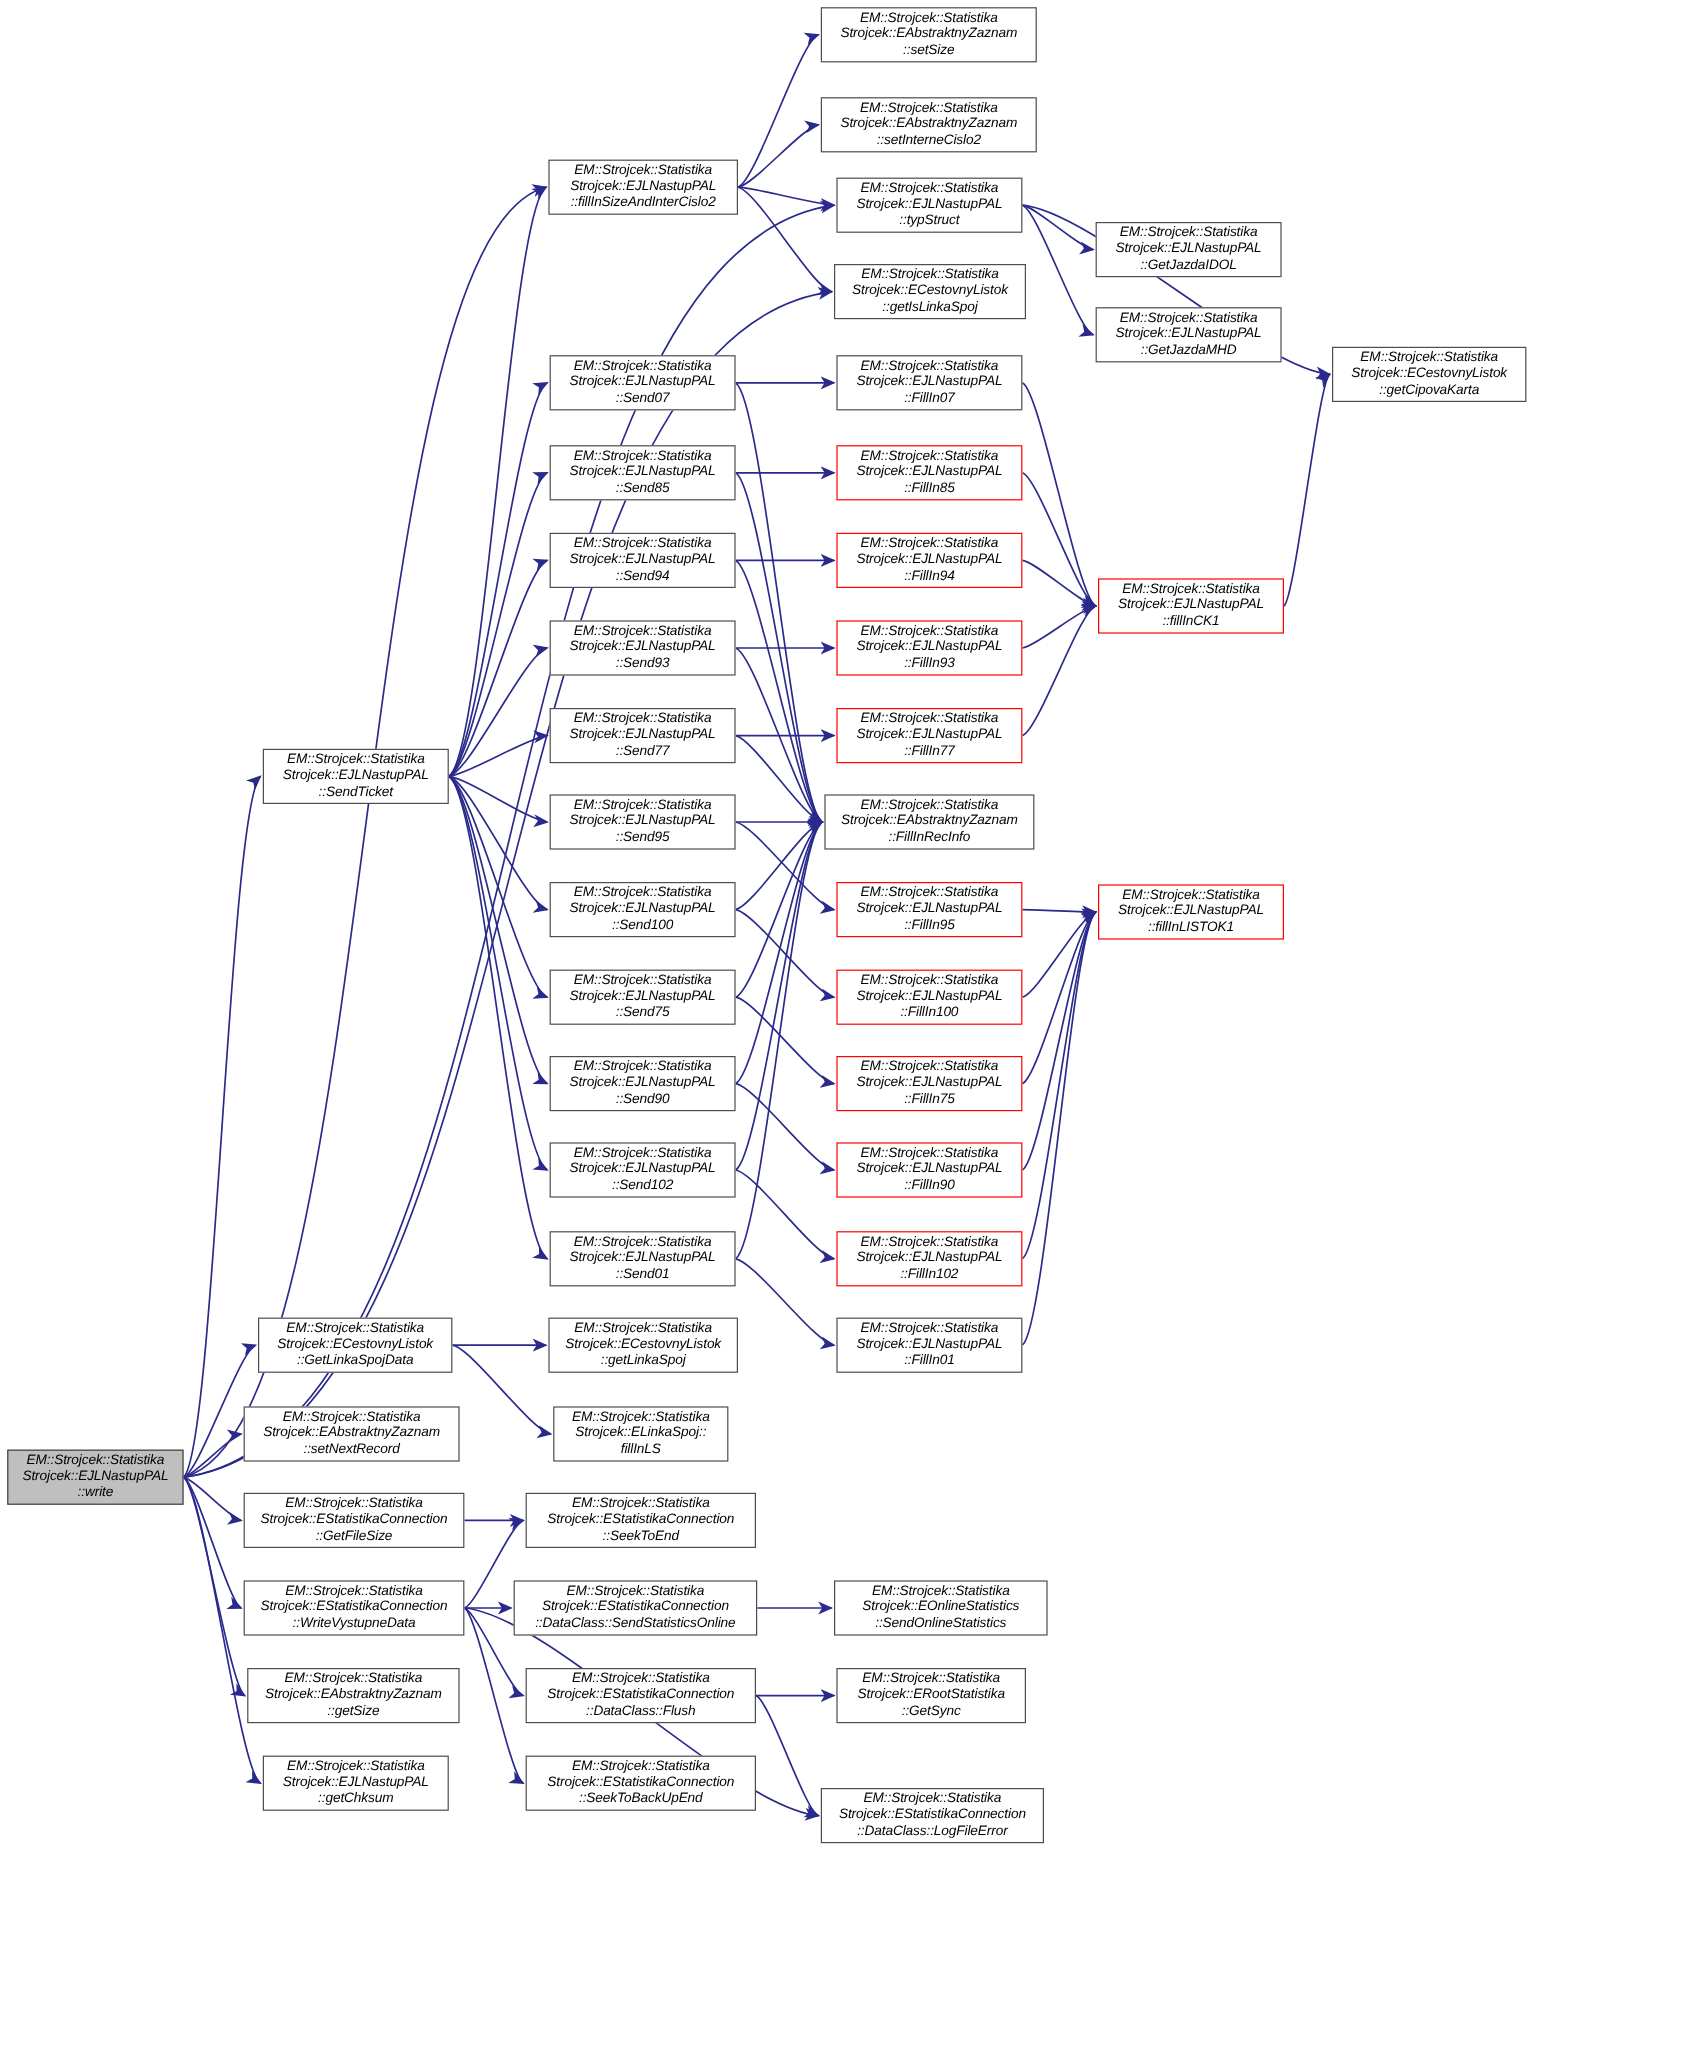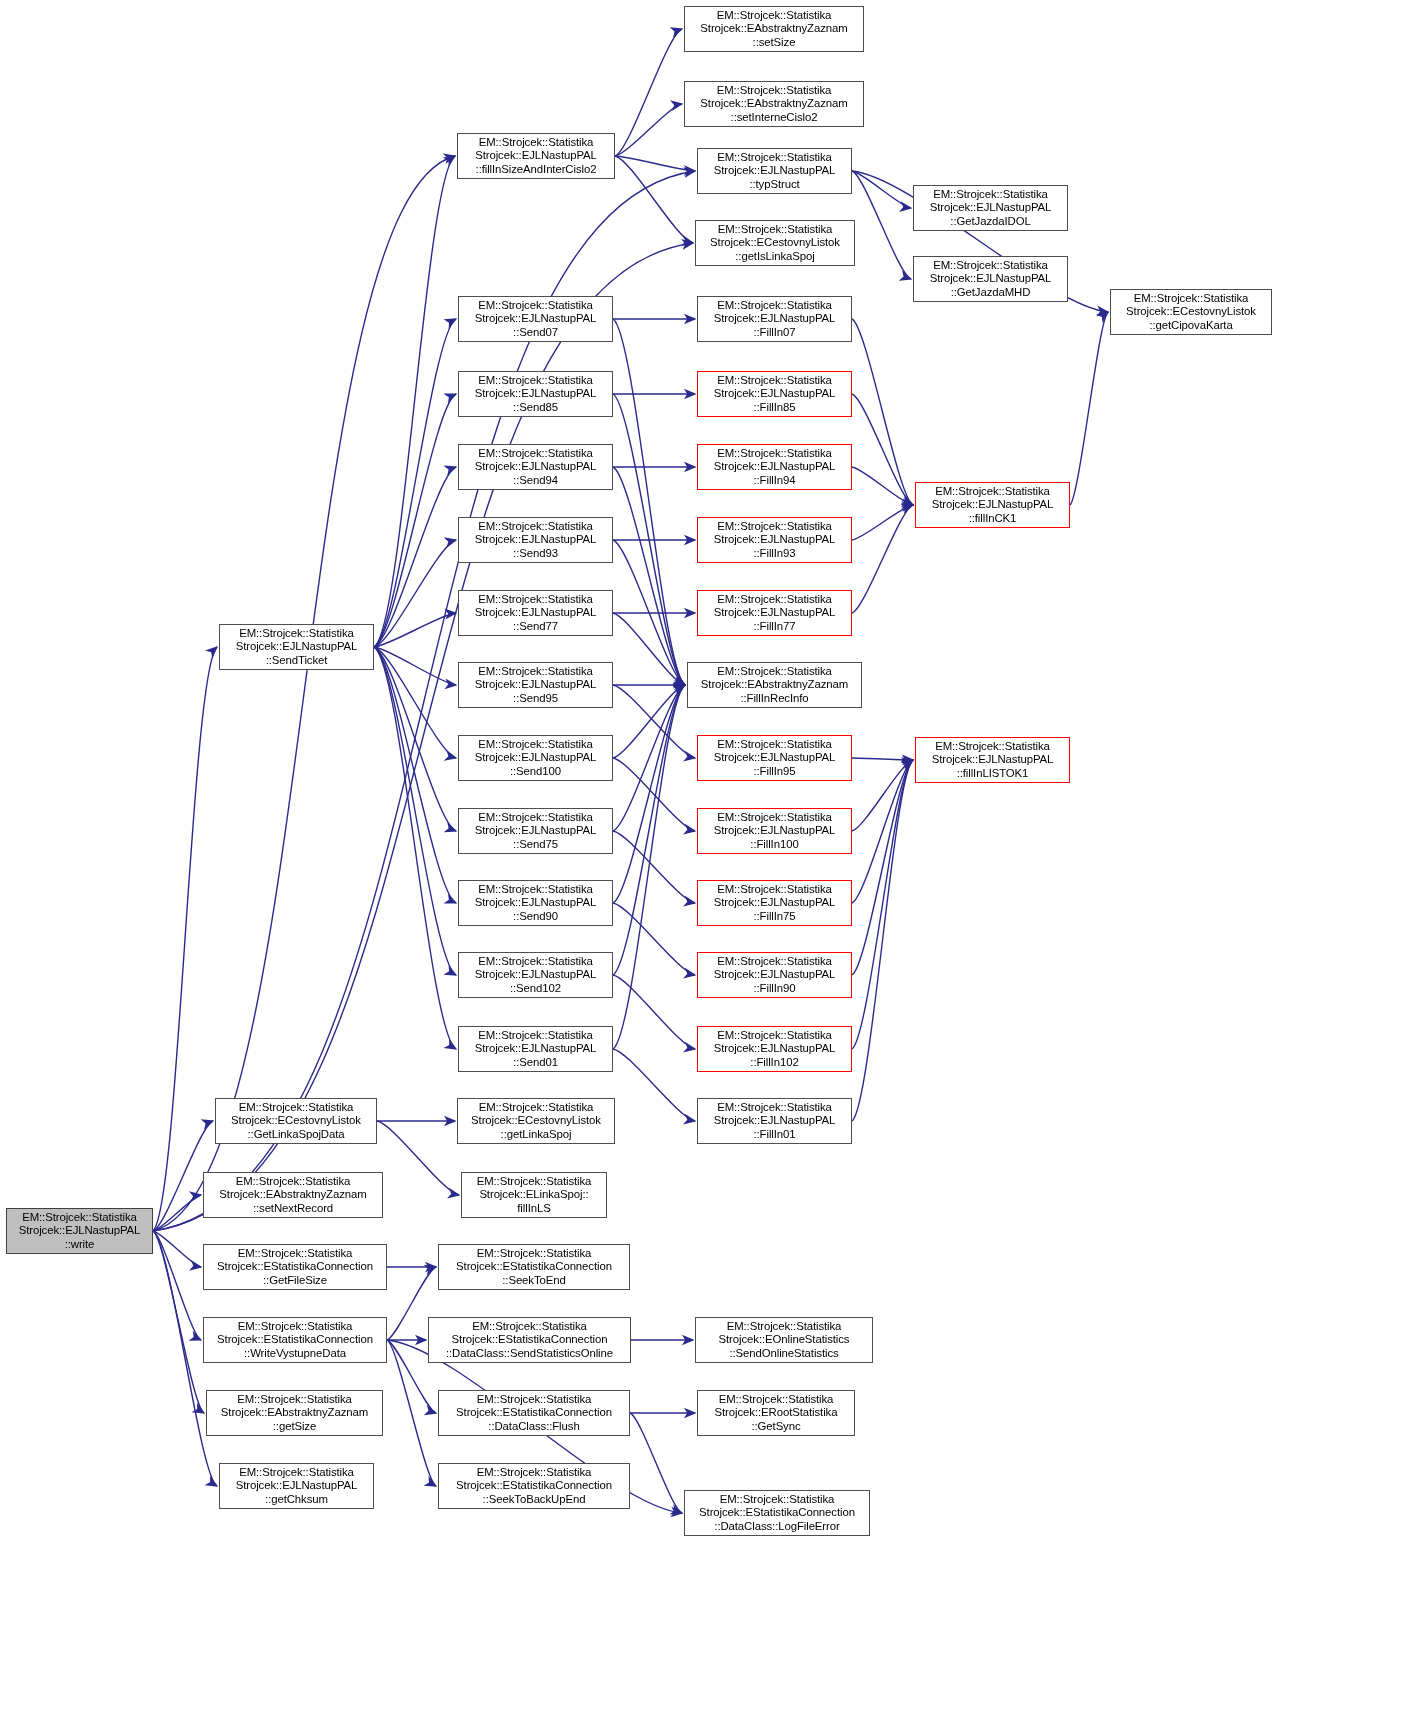--- a/index.html
+++ b/index.html
@@ -6,21 +6,21 @@
   html,body{margin:0;padding:0;background:#ffffff;}
   body{font-family:"Liberation Sans","DejaVu Sans",sans-serif;}
   #canvas{position:relative;width:1404px;height:1722px;background:#fff;overflow:hidden;}
   svg#edges{position:absolute;left:0;top:0;width:1404px;height:1722px;}
   .node{position:absolute;box-sizing:border-box;display:flex;align-items:center;justify-content:center;
          text-align:center;background:#ffffff;border:1px solid #4d4d4d;
          font-size:11.4px;line-height:13.6px;color:#000;letter-spacing:-0.1px;
          white-space:pre-line;padding:1px 2px;}
   .node.red{border:1.6px solid #ff0000;}
   .node.cur{background:#bfbfbf;border:1px solid #404040;}
-  .node .lbl{display:block;width:100%;}
+  .node .lbl{display:block;width:100%;font-style:italic;}
 </style>
 </head>
 <body>
 
 <div id="canvas">
   <svg id="edges" viewBox="0 0 1404 1722">
     <defs>
       <marker id="ah" markerWidth="9" markerHeight="9" refX="8" refY="4.5" orient="auto" markerUnits="strokeWidth">
         <path d="M0,0.6 L9,4.5 L0,8.4 L2.4,4.5 z" fill="#2a2a8c"></path>
       </marker>

